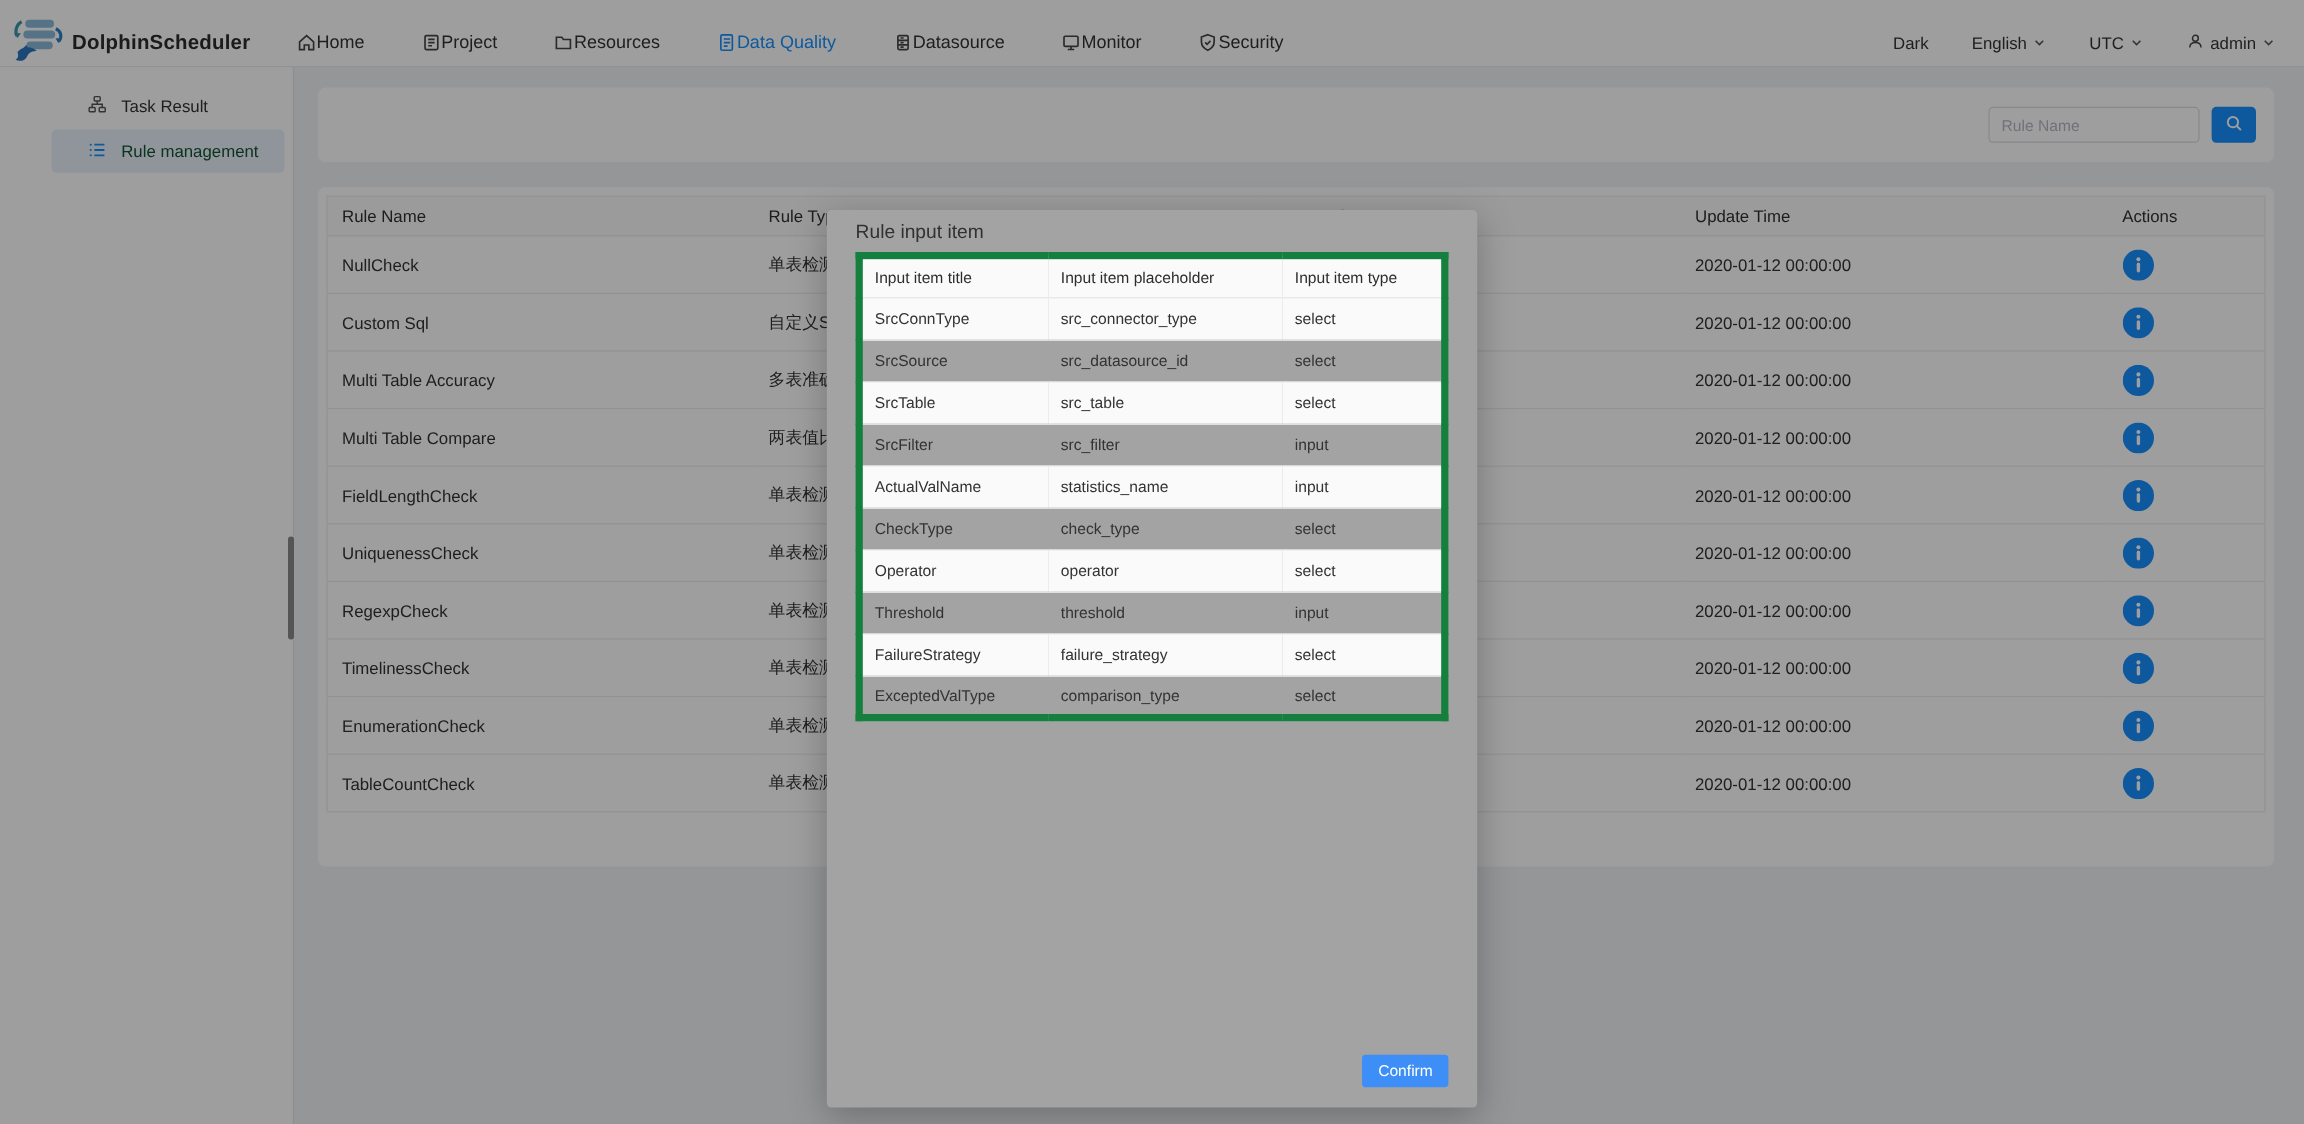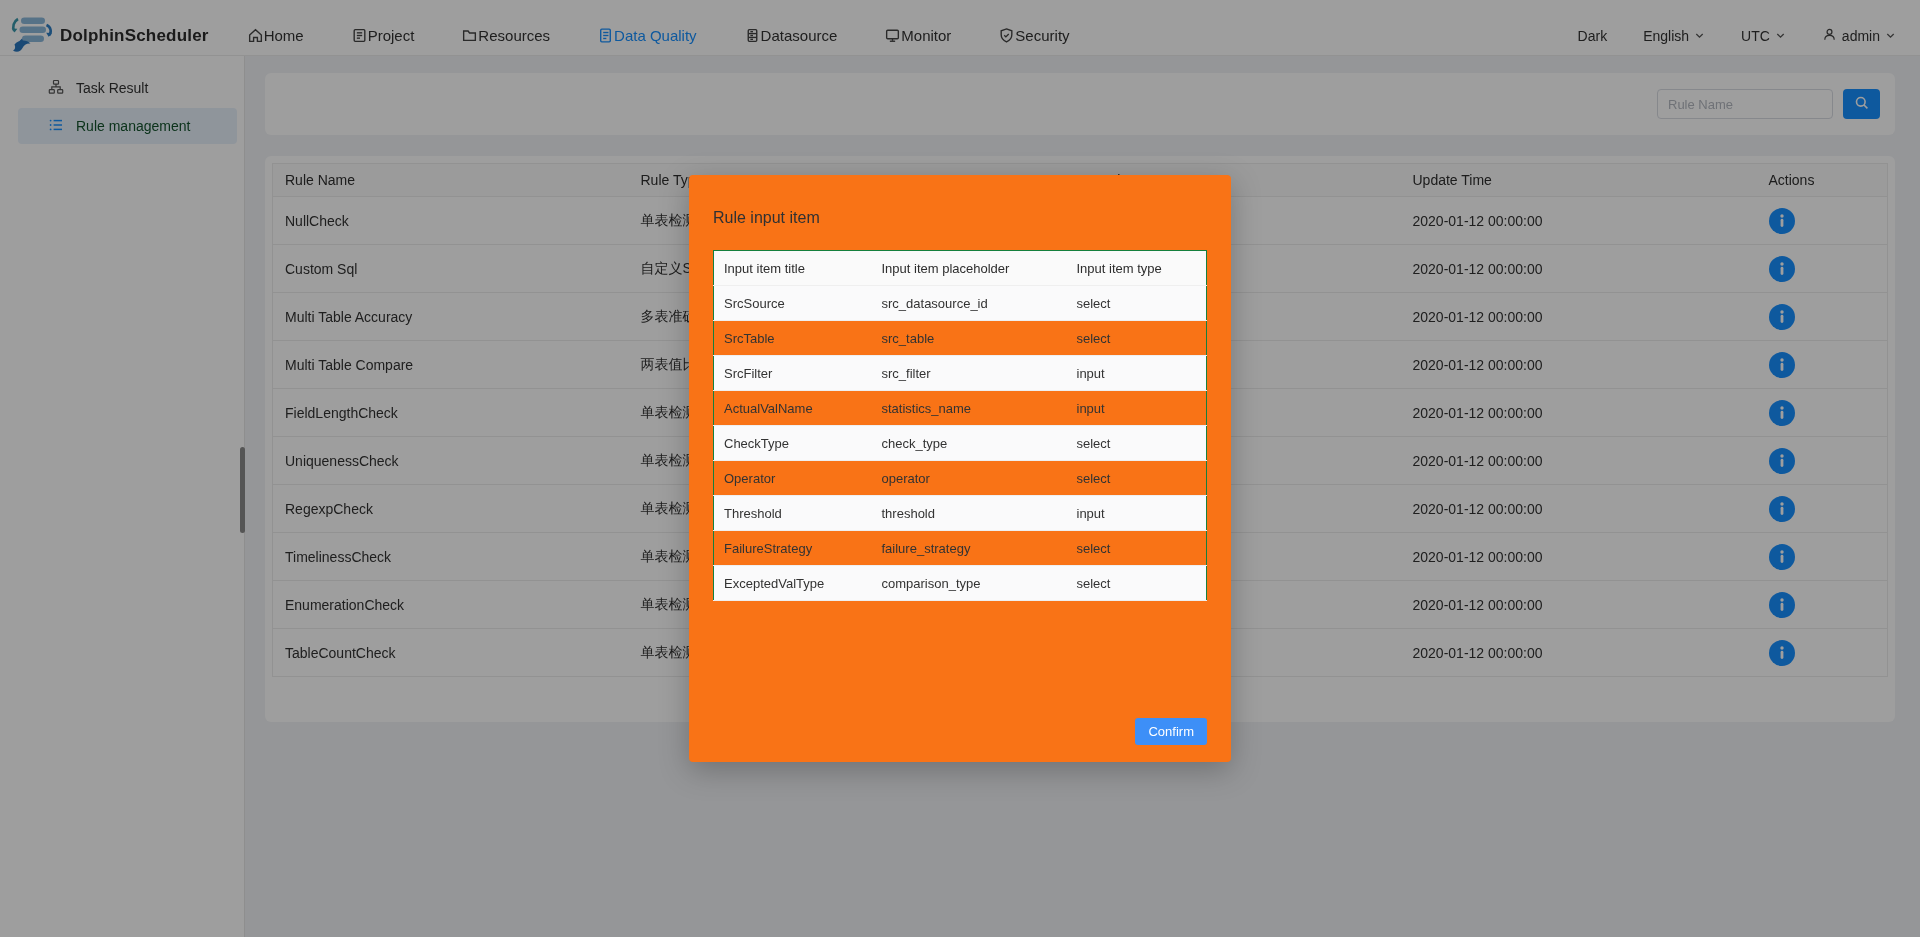--- a/index.html
+++ b/index.html
@@ -14,21 +14,21 @@
   .brand{display:flex;align-items:center;gap:6px;cursor:pointer;}
   .brand-title{font-size:17px;font-weight:600;color:#2c2c2c;letter-spacing:.2px;}
   .nav-items{display:flex;align-items:center;gap:47px;margin-left:38px;}
   .nav-item{display:flex;align-items:flex-start;gap:0;font-size:15px;color:#333;cursor:pointer;}
   .nav-item.active{color:#1890ff;}
   .nav-item svg{display:block;}
   .nav-right{margin-left:auto;display:flex;align-items:center;gap:36px;font-size:14px;color:#333;}
   .nav-ctrl{display:flex;align-items:center;gap:5px;cursor:pointer;}
   
   .sidebar{position:absolute;top:56px;left:0;bottom:0;width:245px;background:#fff;
-    border-right:1px solid #e6e6e6;padding-top:14px;z-index:1;}
+    border-right:1px solid #e6e6e6;padding-top:14px;z-index:1;padding-left:25px;}
   .side-item{height:36px;margin:0 7px 2px 18px;display:flex;align-items:center;gap:12px;
     padding-left:30px;border-radius:4px;font-size:14px;color:#333;cursor:pointer;}
   .side-item.active{background:#e7f1fb;color:#14532d;}
   .scroll-thumb{position:absolute;left:240px;top:447px;width:5px;height:86px;background:#8a8a8a;
     border-radius:3px;z-index:2;}
   
   .search-card{position:absolute;left:265px;top:73px;width:1630px;height:62px;background:#fff;
     border-radius:6px;display:flex;align-items:center;justify-content:flex-end;gap:10px;
     padding-right:15px;z-index:1;}
   .search-input{width:176px;height:30px;border:1px solid #d9dce3;border-radius:4px;
@@ -41,24 +41,24 @@
     border-radius:6px;padding:7px;z-index:1;}
   table{border-collapse:collapse;width:100%;table-layout:fixed;}
   .main-table{border:1px solid #ececec;font-size:14px;}
   .main-table th{background:#fafafa;height:33px;text-align:left;padding:0 12px;
     font-weight:normal;color:#2f2f2f;border-bottom:1px solid #ececec;}
   .main-table td{height:48px;padding:0 12px;border-bottom:1px solid #ececec;color:#333;
     overflow:hidden;white-space:nowrap;}
   .info-btn{width:26px;height:26px;border:none;background:transparent;padding:0;cursor:pointer;display:block;}
   
   .overlay{position:absolute;inset:0;background:rgba(0,0,0,0.38);z-index:10;}
-  .modal{position:absolute;left:689px;top:175px;width:542px;height:587px;background:#f97316;
-    border-radius:4px;box-shadow:0 8px 30px rgba(0,0,0,.25);z-index:11;padding:32px 24px;}
+  .modal{position:absolute;left:689px;top:175px;width:542px;height:748px;background:#a3a3a3;
+    border-radius:4px;box-shadow:0 8px 30px rgba(0,0,0,.25);z-index:11;padding:8px 24px;}
   .modal-title{font-size:16px;color:#303133;margin-top:2px;}
-  .modal-table{margin-top:23px;border:1px solid #15803d;font-size:13px;}
+  .modal-table{margin-top:7px;border:6px solid #15803d;font-size:13px;}
   .modal-table th{background:#fafafa;height:35px;text-align:left;padding:0 10px;
     font-weight:normal;color:#2d2d2d;border-bottom:1px solid #efefef;}
   .modal-table td{height:35px;padding:0 10px;border-bottom:1px solid #efefef;color:#333;}
   .modal-table tbody tr:nth-child(odd){background:#fafafb;}
   .confirm-btn{position:absolute;right:24px;bottom:17px;background:#3d8ff7;color:#fff;border:none;
     border-radius:3px;padding:6px 13px;font-size:13px;cursor:pointer;
     font-family:"Liberation Sans", sans-serif;}
 </style>
 </head>
 <body>
@@ -457,20 +457,25 @@
       </colgroup>
     <thead>
       <tr>
         <th>Input item title</th>
         <th>Input item placeholder</th>
         <th>Input item type</th>
       </tr>
     </thead>
     <tbody>
 
+        <tr>
+          <td>SrcConnType</td>
+          <td>src_connector_type</td>
+          <td>select</td>
+        </tr>
 
         <tr>
           <td>SrcSource</td>
           <td>src_datasource_id</td>
           <td>select</td>
         </tr>
 
         <tr>
           <td>SrcTable</td>
           <td>src_table</td>

